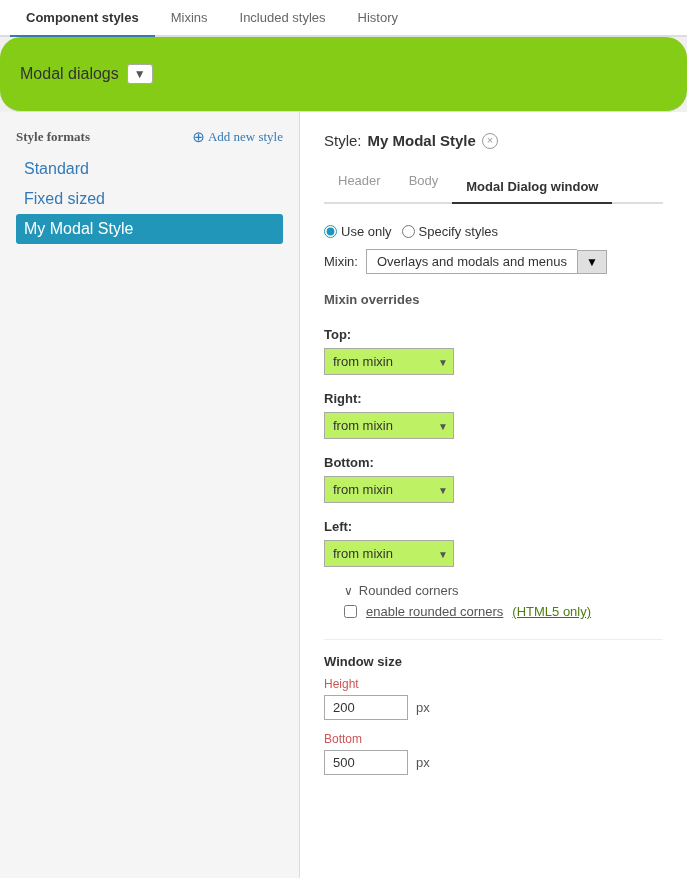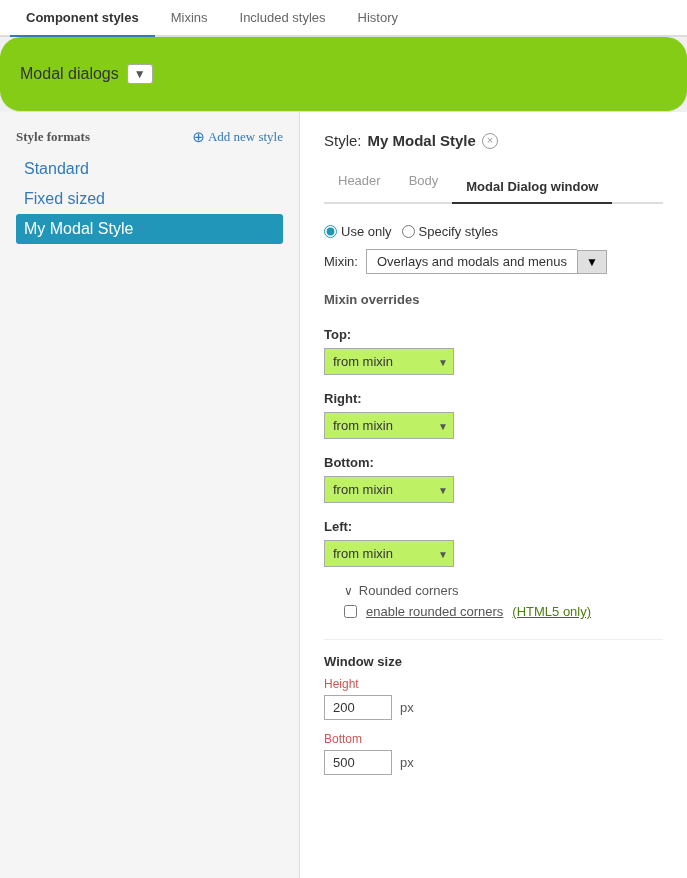--- a/index.html
+++ b/index.html
@@ -311,21 +311,21 @@
     }
     .dimension-input-row {
       display: flex;
       align-items: center;
       gap: 8px;
     }
     input[type="number"] {
       border: 1px solid #aaa;
       padding: 4px 8px;
       font-size: 13px;
-      width: 68px;
+      width: 84px;
       color: #333;
     }
     .unit-label {
       font-size: 13px;
       color: #555;
     }
 
     input[type="radio"] { cursor: pointer; accent-color: #2196b8; }
     input[type="checkbox"] { cursor: pointer; }
 

